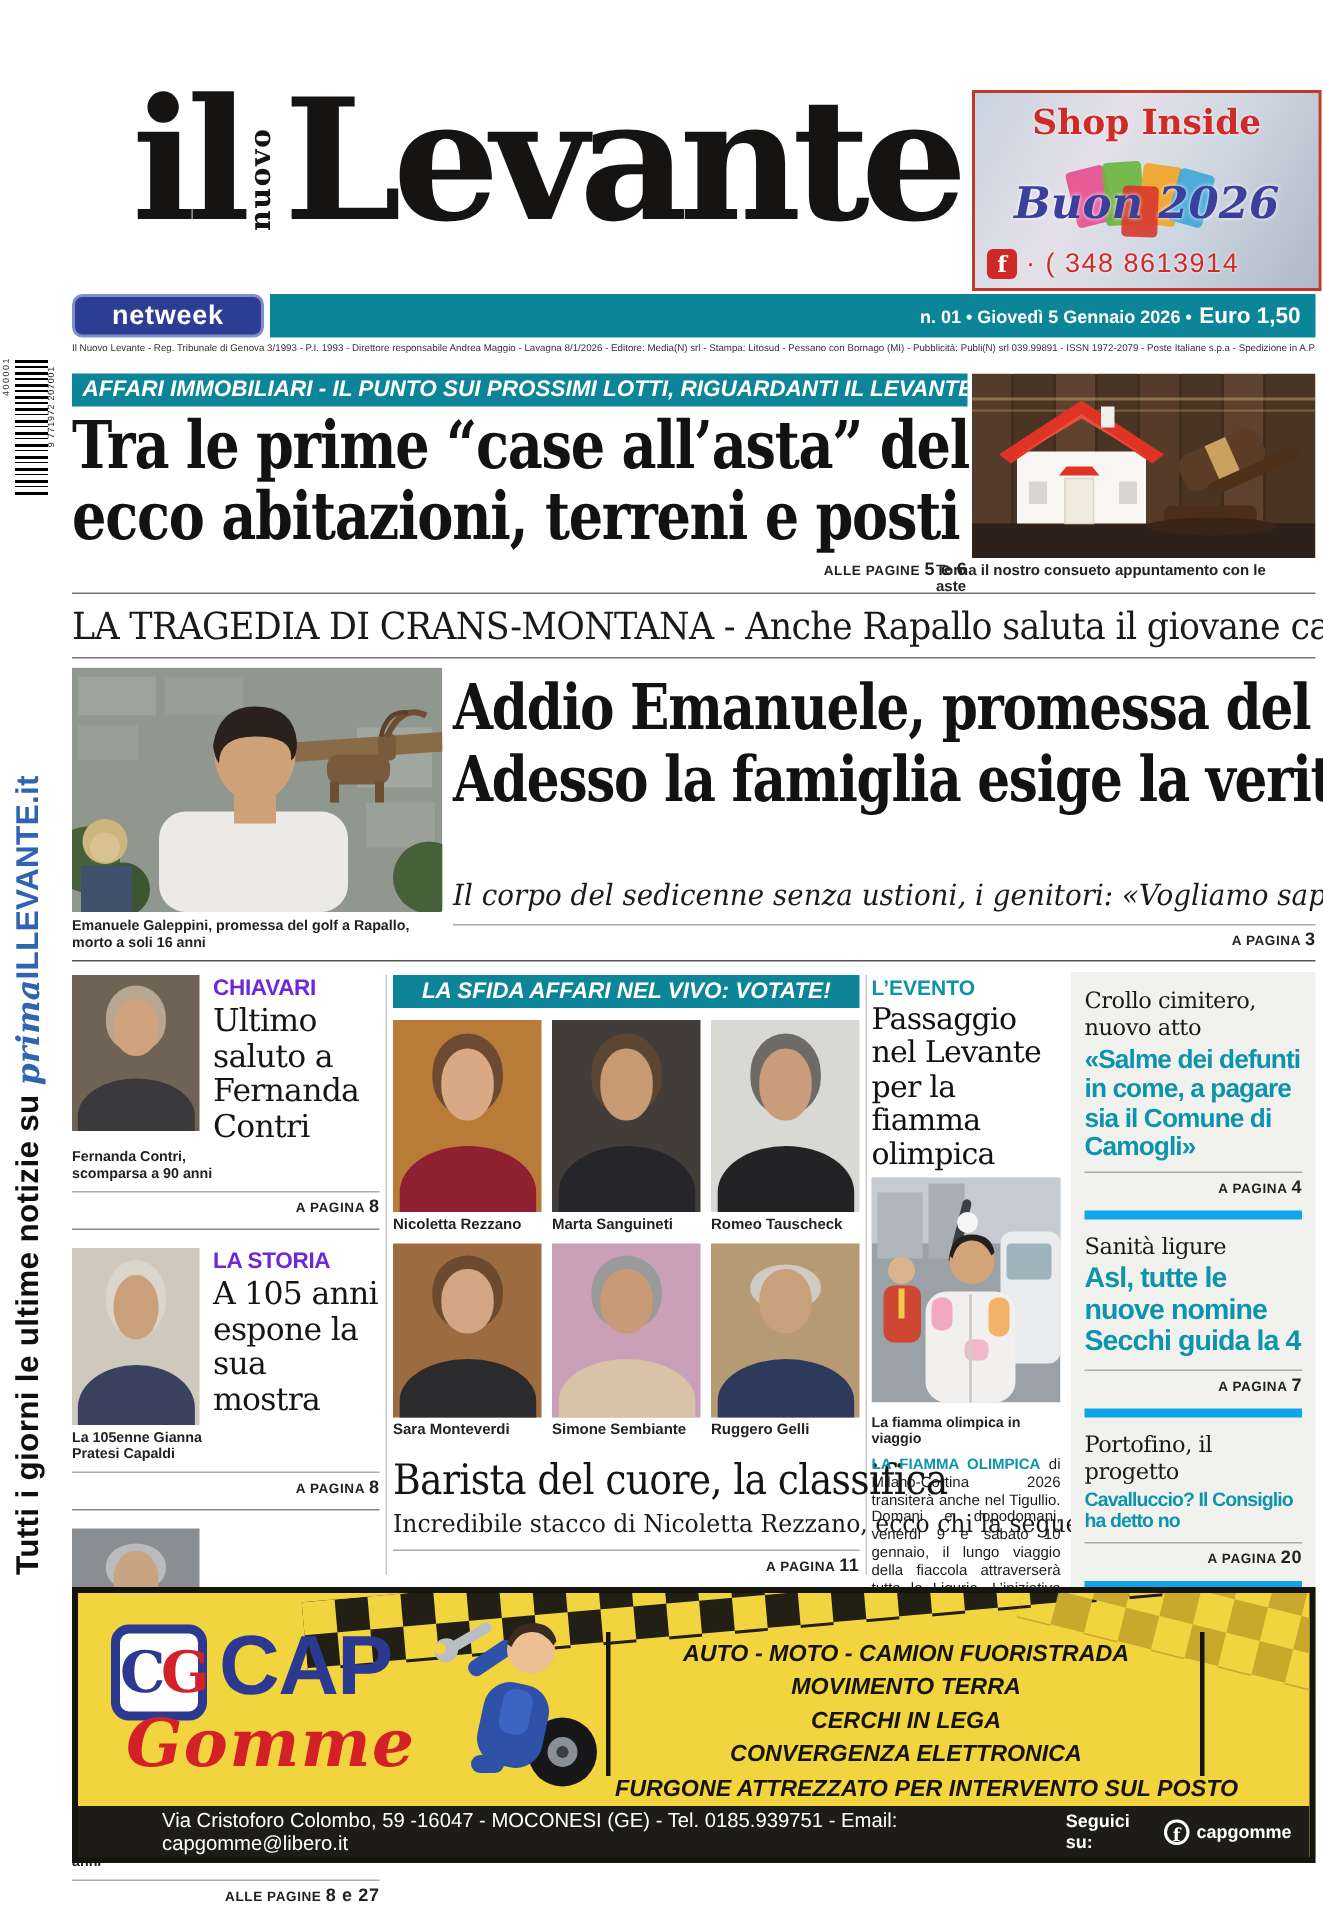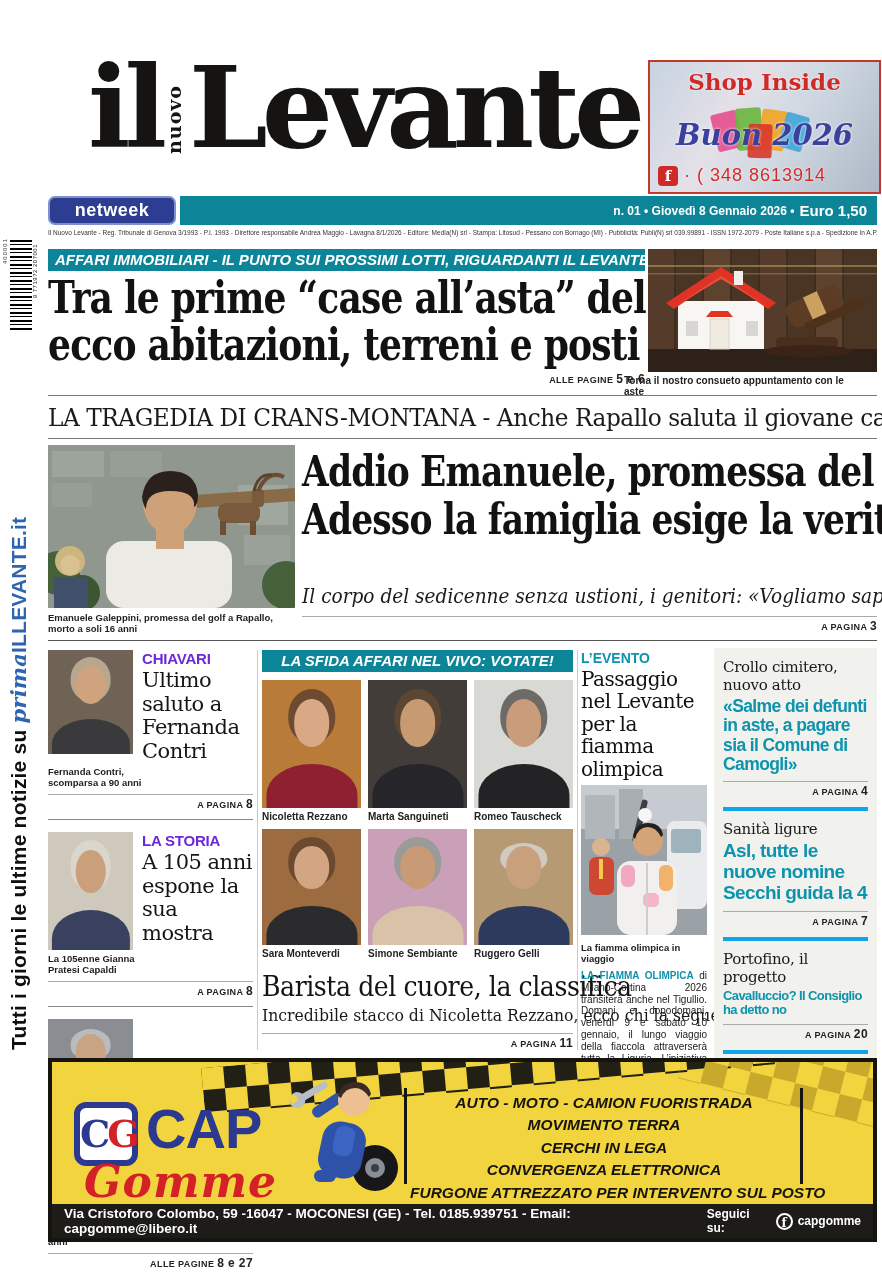--- a/index.html
+++ b/index.html
@@ -128,52 +128,52 @@
   .col3 .kicker{color:#0e93ad;font-weight:bold;font-size:14px;}
   .col3 .title{font-family:"DejaVu Serif",serif;font-size:20px;line-height:1.12;letter-spacing:-.5px;margin-top:2px;}
   .col3 .caption{font-size:9.5px;font-weight:bold;color:#222;margin-top:3px;}
   .col3 .body{font-size:10px;line-height:1.18;text-align:justify;margin-top:6px;color:#1a1a1a;}
   .col3 .body .lead-in{color:#0e93ad;font-weight:bold;}
   .col3 .pref{border-top:1px solid #aaa;padding-top:2px;margin-top:4px;}
 
   
   .col4{position:absolute;left:714px;top:648px;width:163px;height:487px;background:#f1f1ee;
         box-sizing:border-box;padding:10px 9px;}
-  .rbrief + .rbrief{border-top:4px solid #0ea5e9;margin-top:9px;padding-top:9px;}
+  .rbrief + .rbrief{border-top:6px solid #0ea5e9;margin-top:9px;padding-top:9px;}
   .rbrief .kicker{font-family:"DejaVu Serif",serif;font-size:15px;color:#1a1a1a;letter-spacing:-.3px;}
   .rbrief .title{color:#0e93ad;font-weight:bold;font-size:17.5px;line-height:1.1;letter-spacing:-.6px;margin-top:3px;}
   .rbrief .pref{border-top:1px solid #aaa;padding-top:2px;margin-top:7px;}
 
   
   .bottom-ad{position:absolute;left:48px;top:1058px;width:829px;height:184px;border:4px solid #15140f;
         box-sizing:border-box;background:#f2d43e;overflow:hidden;}
   .checker{position:absolute;left:150px;top:-20px;width:600px;height:46px;transform:rotate(-5deg);
         background:conic-gradient(#171512 90deg,transparent 90deg 180deg,#171512 180deg 270deg,transparent 270deg);
         background-size:44px 44px;opacity:.95;}
   .checker2{position:absolute;right:-30px;top:-26px;width:220px;height:70px;transform:rotate(14deg);
         background:conic-gradient(#c9a92c 90deg,transparent 90deg 180deg,#c9a92c 180deg 270deg,transparent 270deg);
         background-size:46px 46px;}
-  .cap-logo{position:absolute;left:22px;top:40px;}
+  .cap-logo{position:absolute;left:22px;top:21px;}
   .cg-box{display:inline-block;vertical-align:top;width:64px;height:64px;border:6px solid #2b3990;border-radius:12px;
         background:#fff;box-sizing:border-box;text-align:center;line-height:52px;
         font-family:"DejaVu Serif",serif;font-weight:bold;font-size:38px;letter-spacing:-3px;}
   .cg-box .c{color:#2b3990;}
   .cg-box .g{color:#d42027;}
   .cap-word{display:inline-block;color:#2b3990;font-weight:bold;font-size:56px;letter-spacing:-1px;
         line-height:.95;margin-left:8px;font-family:"Liberation Sans",sans-serif;}
   .gomme-word{color:#d42027;font-family:"DejaVu Serif",serif;font-style:italic;font-weight:bold;
         font-size:44px;letter-spacing:1px;margin:-10px 0 0 10px;}
   .mech{position:absolute;left:228px;top:8px;}
   .ad-div1{position:absolute;left:352px;top:26px;width:3px;height:96px;background:#15140f;}
   .ad-div2{position:absolute;left:748px;top:26px;width:3px;height:96px;background:#15140f;}
   .services{position:absolute;left:358px;top:30px;width:388px;text-align:center;
         font-weight:bold;font-style:italic;font-size:15.5px;line-height:1.45;color:#15140f;white-space:nowrap;}
   .ad-bar{position:absolute;left:0;right:0;bottom:0;height:34px;background:#1d1c19;color:#fff;
         display:flex;align-items:center;justify-content:space-between;padding:0 12px;box-sizing:border-box;}
-  .ad-bar .addr{font-weight:bold;font-size:13.5px;}
+  .ad-bar .addr{font-weight:normal;font-size:13.5px;margin-left:44px;}
   .ad-follow{display:flex;align-items:center;gap:5px;font-weight:bold;font-size:12px;}
   .fb-round{width:17px;height:17px;border:2px solid #fff;border-radius:50%;text-align:center;line-height:16px;
         font-family:"DejaVu Serif",serif;font-weight:bold;font-size:12px;color:#fff;box-sizing:border-box;}
 </style>
 </head>
 <body>
 
 <div class="page">
 
   <div class="vstrip">
@@ -200,21 +200,21 @@
     <div class="promo-line1">Shop Inside</div>
     <div class="promo-line2">Buon 2026</div>
     <div class="promo-bottom">
       <span class="fb-sq">f</span>
       <span class="promo-phone">· ( 348 8613914</span>
     </div>
   </div>
 
   <div class="netweek">netweek</div>
   <div class="tealbar">
-    <span class="info">n. 01 • Giovedì 8 Gennaio 2026 •</span>
+    <span class="info">n. 01 • Giovedì 5 Gennaio 2026 •</span>
     <span class="price">Euro 1,50</span>
   </div>
   <div class="imprint">Il Nuovo Levante - Reg. Tribunale di Genova 3/1993 - P.I. 1993 - Direttore responsabile Andrea Maggio - Lavagna 8/1/2026 - Editore: Media(N) srl - Stampa: Litosud - Pessano con Bornago (MI) - Pubblicità: Publi(N) srl 039.99891 - ISSN 1972-2079 - Poste Italiane s.p.a - Spedizione in A.P. - D.L. 353/2003 (conv. in L. 27/02/2004 n° 46) - art. 1 comma 1 - DCB LO - MI (vendita congiunta abbinata con il Corriere di Novara-Corriere del Territorio)</div>
 
   <div class="lead-kicker">AFFARI IMMOBILIARI - IL PUNTO SUI PROSSIMI LOTTI, RIGUARDANTI IL LEVANTE, BATTUTI IN TRIBUNALE</div>
   <div class="lead-h1">
     <span class="cond">Tra le prime “case all’asta” del 2026</span><br>
     <span class="cond">ecco abitazioni, terreni e posti auto</span>
   </div>
   <div class="lead-ref pref">
@@ -445,21 +445,21 @@
     </div>
     <div class="caption">La fiamma olimpica in viaggio</div>
     <div class="body"><span class="lead-in">LA FIAMMA OLIMPICA</span><span> di Milano-Cortina 2026 transiterà anche nel Tigullio. Domani e dopodomani, venerdì 9 e sabato 10 gennaio, il lungo viaggio della fiaccola attraverserà tutta la Liguria. L’iniziativa toccherà anche il Levante dando risalto ad alcuni comuni del nostro territorio di riferimento. Nella tappa genovese saranno 9 i tedofori che si alterneranno, e tra loro c’è Alberto Razzetti, nuotatore di Sestri Levante</span></div>
     <div class="pref"><span>A PAGINA</span> <b>4</b></div>
   </div>
 
   <div class="col4">
 
     <div class="rbrief">
       <div class="kicker">Crollo cimitero, nuovo atto</div>
-      <div class="title">«Salme dei defunti in aste, a pagare sia il Comune di Camogli»</div>
+      <div class="title">«Salme dei defunti in come, a pagare sia il Comune di Camogli»</div>
       <div class="pref"><span>A PAGINA</span> <b>4</b></div>
     </div>
 
     <div class="rbrief">
       <div class="kicker">Sanità ligure</div>
       <div class="title" style="font-size:19px">Asl, tutte le nuove nomine Secchi guida la 4</div>
       <div class="pref"><span>A PAGINA</span> <b>7</b></div>
     </div>
 
     <div class="rbrief">

